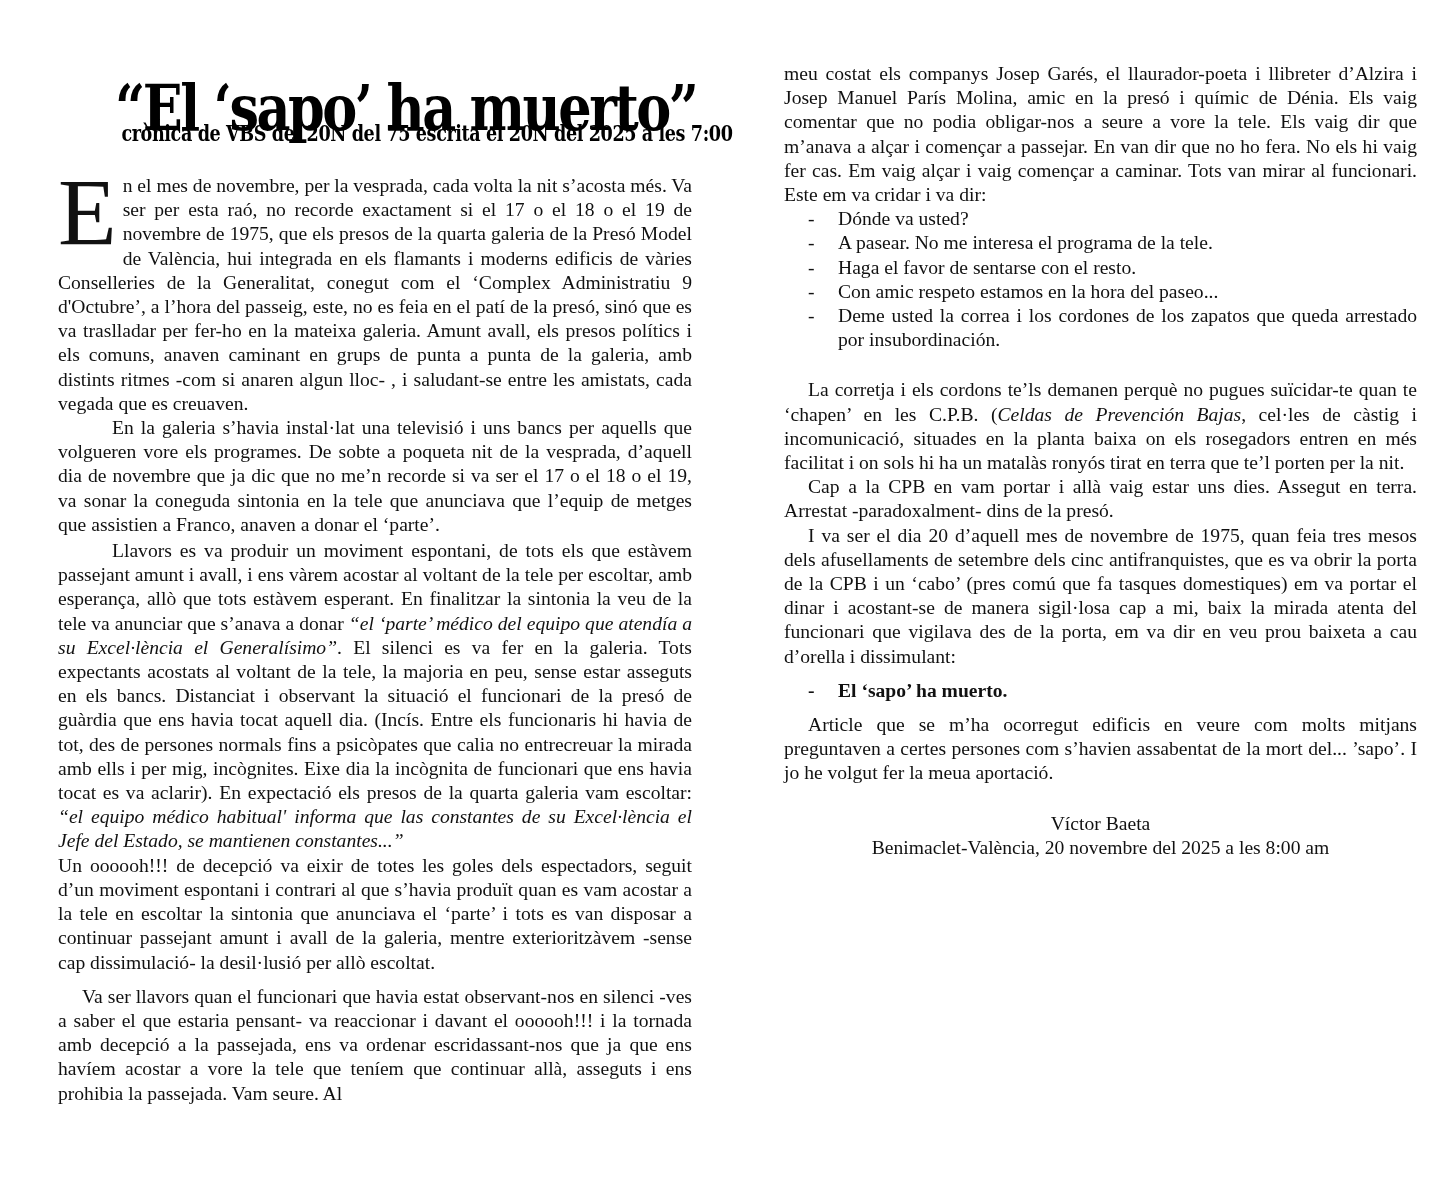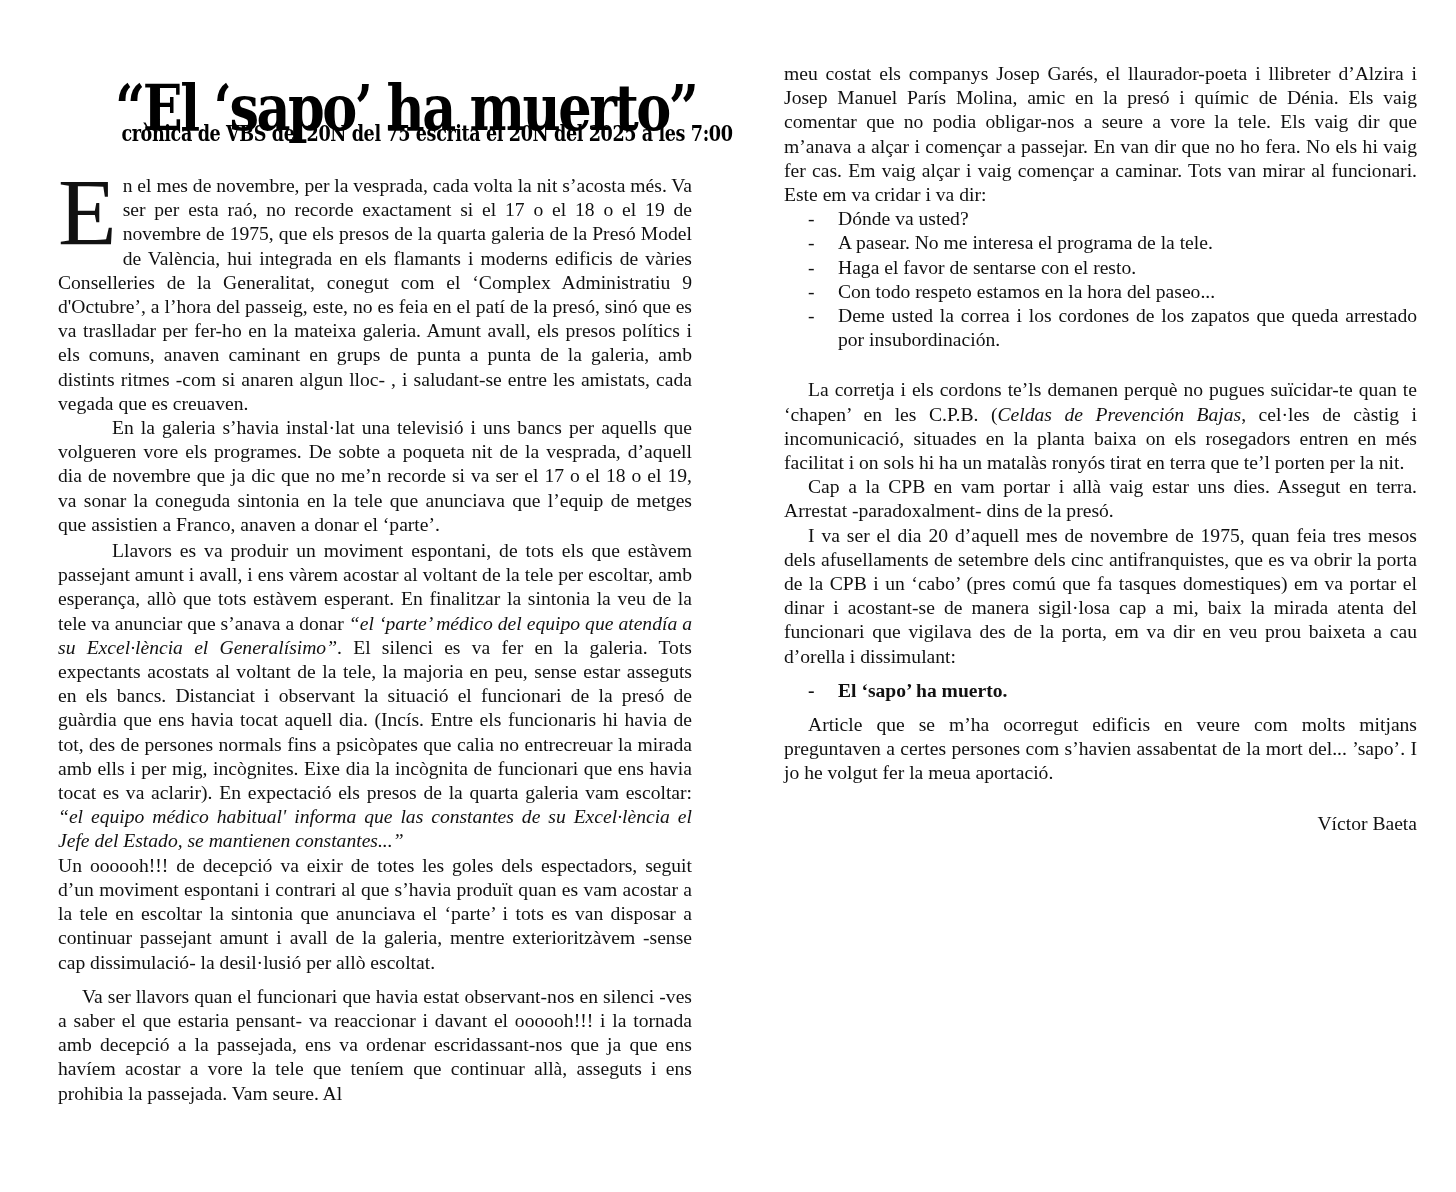--- a/index.html
+++ b/index.html
@@ -33,21 +33,21 @@
   .dropcap {
     float: left; font-size: 96px; line-height: 70px; padding-top: 4px;
     margin-right: 6px; margin-left: 0; font-family: "Liberation Serif", serif;
   }
   .it { font-style: italic; }
 
   ul.dash { list-style: none; margin: 0; padding: 0; }
   ul.dash li { position: relative; padding-left: 54px; font-size: 19.6px; line-height: 24.2px; text-align: justify; }
   ul.dash li .dash-mark { position: absolute; left: 24px; top: 0; }
   .bold { font-weight: bold; }
-  .signature p { text-align: right; }
+  .signature p { text-align: center; }
 </style>
 </head>
 <body>
 
 <h1 class="title">“El ‘sapo’ ha muerto”</h1>
 <div class="subtitle">crònica de VBS del 20N del 75 escrita el 20N del 2025 a les 7:00</div>
 
 <div class="body-left">
   <p><span class="dropcap">E</span><span>n el mes de novembre, per la vesprada, cada volta la nit s’acosta més. Va ser per esta raó, no recorde exactament si el 17 o el 18 o el 19 de novembre de 1975, que els presos de la quarta galeria de la Presó Model de València, hui integrada en els flamants i moderns edificis de vàries Conselleries de la Generalitat, conegut com el ‘Complex Administratiu 9 d'Octubre’, a l’hora del passeig, este, no es feia en el patí de la presó, sinó que es va traslladar per fer-ho en la mateixa galeria. Amunt avall, els presos polítics i els comuns, anaven caminant en grups de punta a punta de la galeria, amb distints ritmes -com si anaren algun lloc- , i saludant-se entre les amistats, cada vegada que es creuaven.</span></p>
   <p class="indent-big">En la galeria s’havia instal·lat una televisió i uns bancs per aquells que volgueren vore els programes. De sobte a poqueta nit de la vesprada, d’aquell dia de novembre que ja dic que no me’n recorde si va ser el 17 o el 18 o el 19, va sonar la coneguda sintonia en la tele que anunciava que l’equip de metges que assistien a Franco, anaven a donar el ‘parte’.</p>
@@ -55,28 +55,29 @@
   <p>Un oooooh!!! de decepció va eixir de totes les goles dels espectadors, seguit d’un moviment espontani i contrari al que s’havia produït quan es vam acostar a la tele en escoltar la sintonia que anunciava el ‘parte’ i tots es van disposar a continuar passejant amunt i avall de la galeria, mentre exterioritzàvem -sense cap dissimulació-  la desil·lusió per allò escoltat.</p>
   <p class="indent-small gap">Va ser llavors quan el funcionari que havia estat observant-nos en silenci -ves a saber el que estaria pensant- va reaccionar i davant el oooooh!!! i la tornada amb decepció a la passejada, ens va ordenar escridassant-nos que ja que ens havíem acostar a vore la tele que teníem que continuar allà, asseguts i ens prohibia la passejada. Vam seure. Al</p>
 </div>
 
 <div class="col col-right">
   <p>meu costat els companys Josep Garés, el llaurador-poeta i llibreter d’Alzira i Josep Manuel París Molina, amic en la presó i químic de Dénia. Els vaig comentar que no podia obligar-nos a seure a vore la tele. Els vaig dir que m’anava a alçar i començar a passejar. En van dir que no ho fera. No els hi vaig fer cas. Em vaig alçar i vaig començar a caminar. Tots van mirar al funcionari. Este em va cridar i va dir:</p>
   <ul class="dash">
     <li><span class="dash-mark">-</span><span>Dónde va usted?</span></li>
     <li><span class="dash-mark">-</span><span>A pasear. No me interesa el programa de la tele.</span></li>
     <li><span class="dash-mark">-</span><span>Haga el favor de sentarse con el resto.</span></li>
-    <li><span class="dash-mark">-</span><span>Con todo respeto estamos en la hora del paseo...</span></li>
+    <li><span class="dash-mark">-</span><span>Con amic respeto estamos en la hora del paseo...</span></li>
   </ul>
   <ul class="dash">
     <li><span class="dash-mark">-</span><span>Deme usted la correa i los cordones de los zapatos que queda arrestado por insubordinación.</span></li>
   </ul>
   <p class="indent-small" style="margin-top:26px"><span>La corretja i els cordons te’ls demanen perquè no pugues suïcidar-te quan te ‘chapen’ en les C.P.B. (</span><span class="it">Celdas de Prevención Bajas</span><span>, cel·les de càstig i incomunicació, situades en la planta baixa on els rosegadors entren en més facilitat i on sols hi ha un matalàs ronyós tirat en terra que te’l porten per la nit.</span></p>
   <p class="indent-small">Cap a la CPB en vam portar i allà vaig estar uns dies. Assegut en terra. Arrestat -paradoxalment- dins de la presó.</p>
   <p class="indent-small">I va ser el dia 20 d’aquell mes de novembre de 1975, quan feia tres mesos dels afusellaments de setembre dels cinc antifranquistes, que es va obrir la porta de la CPB i un ‘cabo’ (pres comú que fa tasques domestiques) em va portar el dinar i acostant-se de manera sigil·losa cap a mi, baix la mirada atenta del funcionari que vigilava des de la porta, em va dir en veu prou baixeta a cau d’orella i dissimulant:</p>
   <ul class="dash" style="margin-top:10px">
     <li class="bold"><span class="dash-mark">-</span><span>El ‘sapo’ ha muerto.</span></li>
   </ul>
   <p class="indent-small gap">Article que se m’ha ocorregut edificis en veure com molts mitjans preguntaven a certes persones com s’havien assabentat de la mort del... ’sapo’. I jo he volgut fer la meua aportació.</p>
   <div class="signature" style="margin-top:26px">
     <p>Víctor Baeta</p>
+    <p>Benimaclet-València, 20 novembre del 2025 a les 8:00 am</p>
   </div>
 </div>
 
 </body></html>

